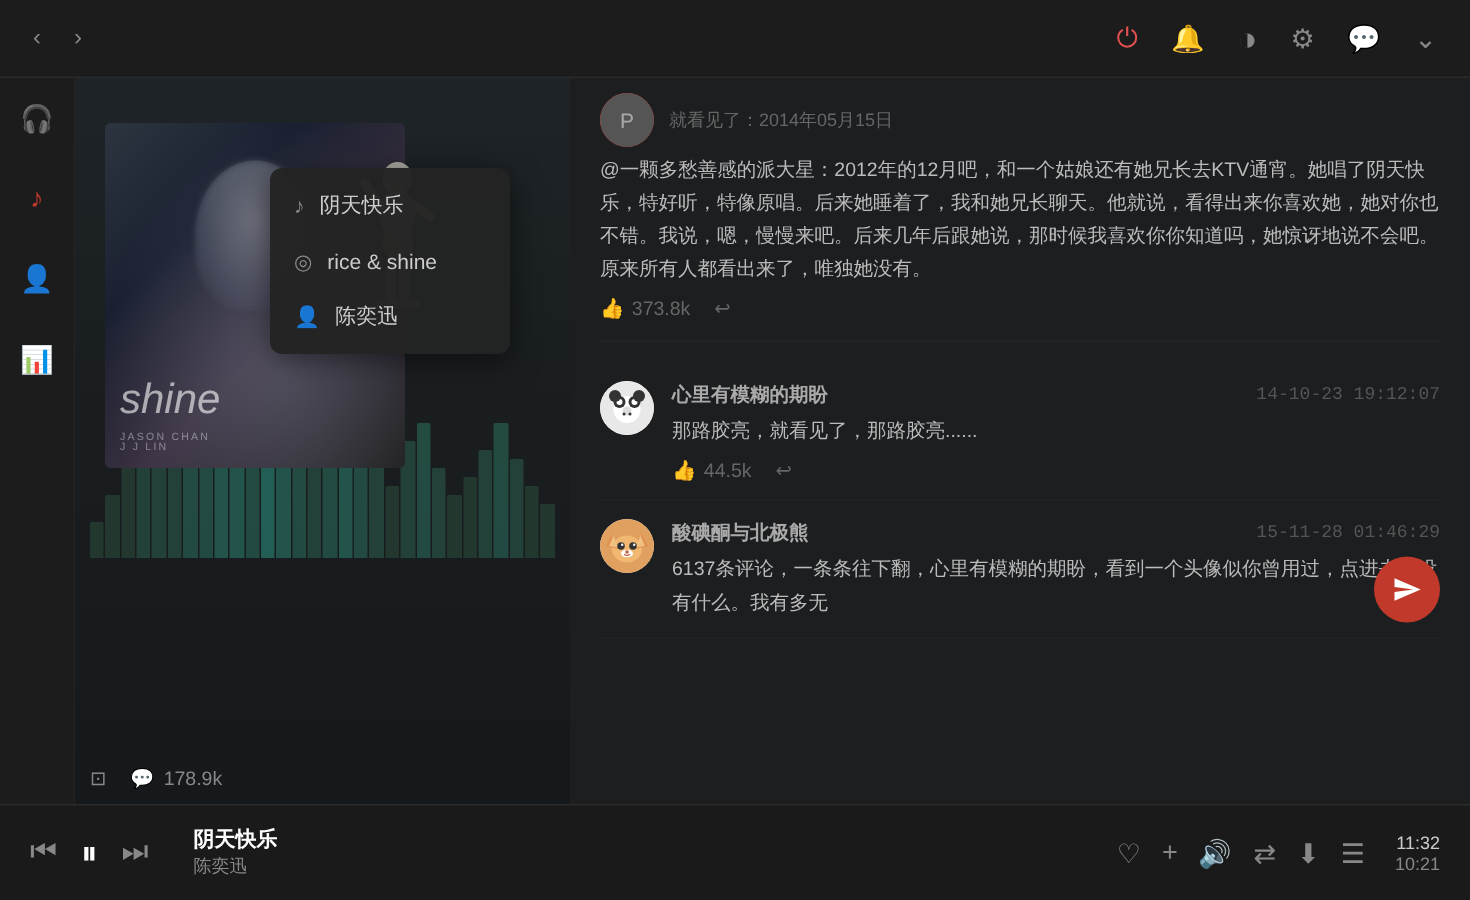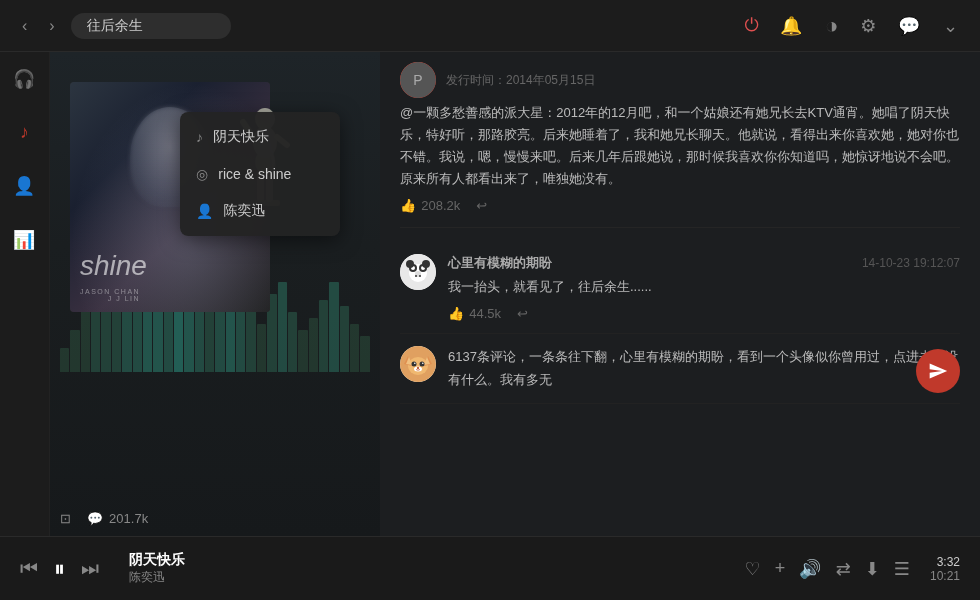--- a/index.html
+++ b/index.html
@@ -116,21 +116,20 @@
     
     .album-cover {
       width: 200px;
       height: 230px;
       position: absolute;
       top: 30px;
       left: 20px;
       border-radius: 4px;
       overflow: hidden;
       background: #2a2a2a;
-      text-align: right;
     }
     .album-cover-img {
       width: 100%;
       height: 100%;
       
       background: linear-gradient(135deg, #2c3540 0%, #1a2030 30%, #3a3040 60%, #1c1c1c 100%);
       position: relative;
       display: flex;
       align-items: center;
       justify-content: center;
@@ -252,20 +251,21 @@
     }
     .comment-user {
       font-size: 13px;
       color: #aaa;
       font-weight: bold;
     }
     .comment-time {
       font-size: 12px;
       color: #555;
       margin-left: auto;
+      font-family: Liberation Mono, monospace;
     }
     .comment-body {
       font-size: 13px;
       color: #bbb;
       line-height: 1.7;
       padding-left: 0;
     }
     .comment-actions {
       display: flex;
       align-items: center;
@@ -392,21 +392,20 @@
       background: linear-gradient(135deg, #f39c12, #e67e22);
       font-size: 18px;
     }
   </style>
 </head>
 <body>
 
 <div class="top-bar">
   <button class="nav-btn">‹</button>
   <button class="nav-btn">›</button>
-  <input class="search-bar" type="text" value="往后余生" style="">
   <div class="top-bar-spacer"></div>
   <span class="top-icon red">⏻</span>
   <span class="top-icon">🔔</span>
   <span class="top-icon" style="font-size:22px;">◑</span>
   <span class="top-icon">⚙</span>
   <span class="top-icon">💬</span>
   <span class="top-icon">⌄</span>
 </div>
 
 <div class="main">
@@ -507,45 +506,45 @@
         </div>
       </div>
     </div>
 
     <div class="comment-area">
       <button class="comment-btn">
         <span>⊡</span>
       </button>
       <button class="comment-btn">
         <span>💬</span>
-        <span>201.7k</span>
+        <span>178.9k</span>
       </button>
     </div>
   </div>
 
   <div class="right-panel">
     <div class="comment-section">
 
       <div class="top-comment">
         <div style="display:flex;align-items:center;gap:10px;margin-bottom:4px;">
           <div class="avatar av-red">
             <svg width="36" height="36" viewBox="0 0 36 36">
               <circle cx="18" cy="18" r="18" fill="#555"></circle>
               <text x="18" y="23" text-anchor="middle" font-size="14" fill="#aaa">P</text>
             </svg>
           </div>
           <div style="flex:1;">
-            <div style="font-size:12px;color:#666;">发行时间：2014年05月15日</div>
+            <div style="font-size:12px;color:#666;">就看见了：2014年05月15日</div>
           </div>
         </div>
-        <div class="comment-body">@一颗多愁善感的派大星：2012年的12月吧，和一个姑娘还有她兄长去KTV通宵。她唱了阴天快乐，特好听，那路胶亮。后来她睡着了，我和她兄长聊天。他就说，看得出来你喜欢她，她对你也不错。我说，嗯，慢慢来吧。后来几年后跟她说，那时候我喜欢你你知道吗，她惊讶地说不会吧。原来所有人都看出来了，唯独她没有。</div>
+        <div class="comment-body">@一颗多愁善感的派大星：2012年的12月吧，和一个姑娘还有她兄长去KTV通宵。她唱了阴天快乐，特好听，特像原唱。后来她睡着了，我和她兄长聊天。他就说，看得出来你喜欢她，她对你也不错。我说，嗯，慢慢来吧。后来几年后跟她说，那时候我喜欢你你知道吗，她惊讶地说不会吧。原来所有人都看出来了，唯独她没有。</div>
         <div class="comment-actions">
           <button class="action-btn">
             <span>👍</span>
-            <span>208.2k</span>
+            <span>373.8k</span>
           </button>
           <button class="action-btn">
             <span>↩</span>
           </button>
         </div>
       </div>
 
       <div class="comment-item">
         <div class="avatar panda-av" style="background:#f5f5f5;">
           <svg width="36" height="36" viewBox="0 0 36 36">
@@ -562,21 +561,21 @@
 
             <circle cx="10" cy="10" r="4" fill="#333"></circle>
             <circle cx="26" cy="10" r="4" fill="#333"></circle>
           </svg>
         </div>
         <div class="comment-content">
           <div class="comment-user-row">
             <span class="comment-user">心里有模糊的期盼</span>
             <span class="comment-time">14-10-23 19:12:07</span>
           </div>
-          <div class="comment-body">我一抬头，就看见了，往后余生......</div>
+          <div class="comment-body">那路胶亮，就看见了，那路胶亮......</div>
           <div class="comment-actions">
             <button class="action-btn">
               <span>👍</span>
               <span>44.5k</span>
             </button>
             <button class="action-btn">
               <span>↩</span>
             </button>
           </div>
         </div>
@@ -599,20 +598,24 @@
             <circle cx="14.8" cy="17.2" r="0.8" fill="white"></circle>
             <circle cx="22.8" cy="17.2" r="0.8" fill="white"></circle>
 
             <ellipse cx="18" cy="23" rx="4" ry="2.5" fill="white"></ellipse>
             <circle cx="18" cy="22" r="1.2" fill="#c06040"></circle>
 
             <path d="M16 23.5 Q18 25 20 23.5" stroke="#c06040" stroke-width="0.8" fill="none"></path>
           </svg>
         </div>
         <div class="comment-content">
+          <div class="comment-user-row">
+            <span class="comment-user">酸碘酮与北极熊</span>
+            <span class="comment-time">15-11-28 01:46:29</span>
+          </div>
           <div class="comment-body">6137条评论，一条条往下翻，心里有模糊的期盼，看到一个头像似你曾用过，点进去并没有什么。我有多无</div>
         </div>
 
         <div class="send-btn" style="position:absolute;right:0;bottom:10px;">
           <svg width="20" height="20" viewBox="0 0 24 24" fill="white">
             <path d="M2 21l21-9L2 3v7l15 2-15 2z"></path>
           </svg>
         </div>
       </div>
 
@@ -633,16 +636,16 @@
   <div class="player-spacer"></div>
   <div class="player-actions">
     <button class="player-action-btn">♡</button>
     <button class="player-action-btn">+</button>
     <button class="player-action-btn">🔊</button>
     <button class="player-action-btn">⇄</button>
     <button class="player-action-btn">⬇</button>
     <button class="player-action-btn">☰</button>
   </div>
   <div class="time-display">
-    <span class="time-current">3:32</span>
+    <span class="time-current">11:32</span>
     <span>10:21</span>
   </div>
 </div>
 
 </body></html>

